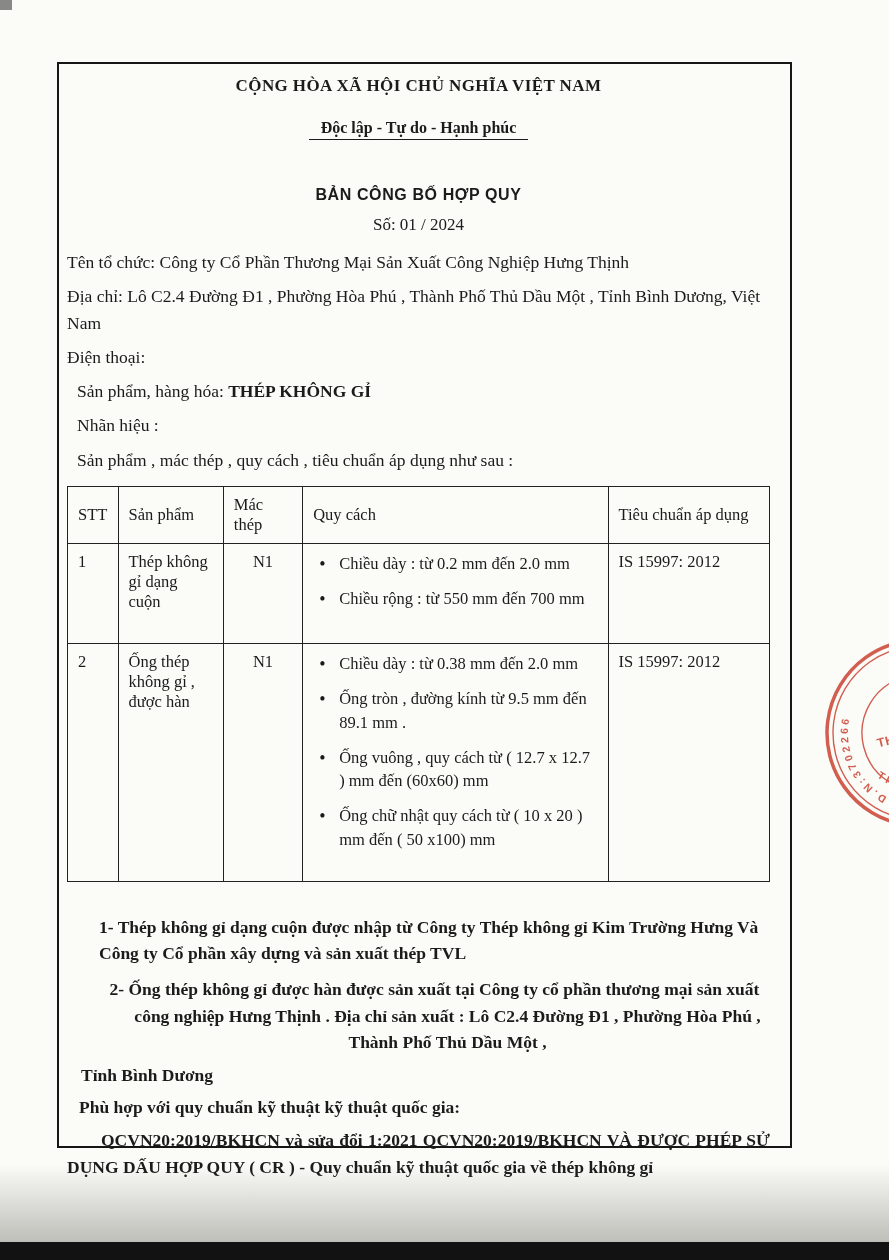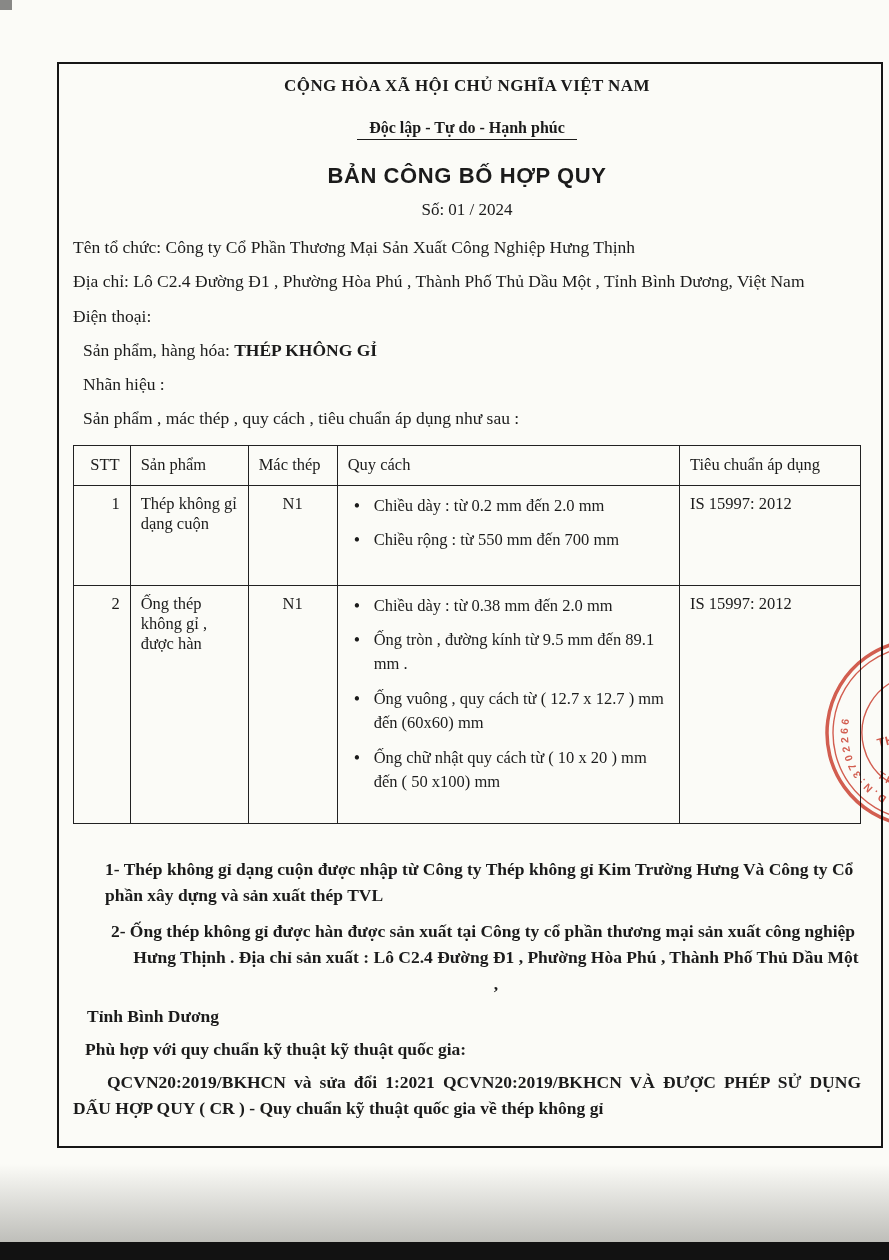--- a/index.html
+++ b/index.html
@@ -8,52 +8,52 @@
     width:889px; height:1260px; position:relative; overflow:hidden;
     background:#fbfbf7;
     font-family:"Liberation Serif","DejaVu Serif",serif;
     color:#1b1b1b;
   }
   .corner-mark{
     position:absolute; left:0; top:0; width:12px; height:10px;
     background:#2a2a2a; opacity:.55;
   }
   .page-frame{
-    position:absolute; left:57px; top:62px; width:826px; height:1086px;
+    position:absolute; left:57px; top:62px; width:735px; height:1086px;
     border:2px solid #161616;
-    padding:10px 20px 0 14px;
+    padding:10px 20px 0 8px;
     background:transparent;
   }
   .doc-header{ text-align:center; }
   .national-title{ font-size:17px; font-weight:bold; letter-spacing:.4px; margin-top:2px; }
   .motto{
     display:inline-block; font-size:16px; font-weight:bold;
     border-bottom:1.6px solid #1b1b1b; padding:1px 12px 2px; margin-top:4px;
   }
   .doc-title{
     text-align:center; font-family:"Liberation Sans","DejaVu Sans",sans-serif;
-    font-size:22px; font-weight:bold; letter-spacing:.6px; margin-top:23px;
+    font-size:16px; font-weight:bold; letter-spacing:.6px; margin-top:46px;
   }
   .doc-number{ text-align:center; font-size:17px; margin-top:11px; }
 
   .para{ font-size:17.5px; line-height:1.5; margin-top:8px; }
   .para.first{ margin-top:14px; }
   .para.indented{ padding-left:10px; }
   .product-strong{ font-weight:bold;font-family:Liberation Serif, serif; }
 
   table.spec{
     border-collapse:collapse; width:100%; margin-top:13px;
     font-size:16.5px; table-layout:fixed;
   }
   .spec th,.spec td{
     border:1.5px solid #222; padding:8px 10px; vertical-align:top;
     text-align:left; font-weight:normal;
   }
   .spec thead th{ vertical-align:middle; height:40px; }
-  .spec .c-stt{ text-align:right; }
+  .spec .c-stt{ text-align:left; }
   .spec .c-grade{ text-align:center; }
   .spec tr.row-1 td{ height:100px; }
   .spec tr.row-2 td{ height:238px; }
 
   .qc-list{ list-style:none; margin:0; padding:0; }
   .qc-list li{ position:relative; padding-left:26px; margin:0 0 11px; line-height:1.45; }
   .qc-list li::before{ content:"\2022"; position:absolute; left:6px; top:-1px; font-size:18px; }
 
   .notes{ margin-top:32px; font-size:17.5px; line-height:1.52;font-weight:bold; }
   .note{ margin-top:9px; }

